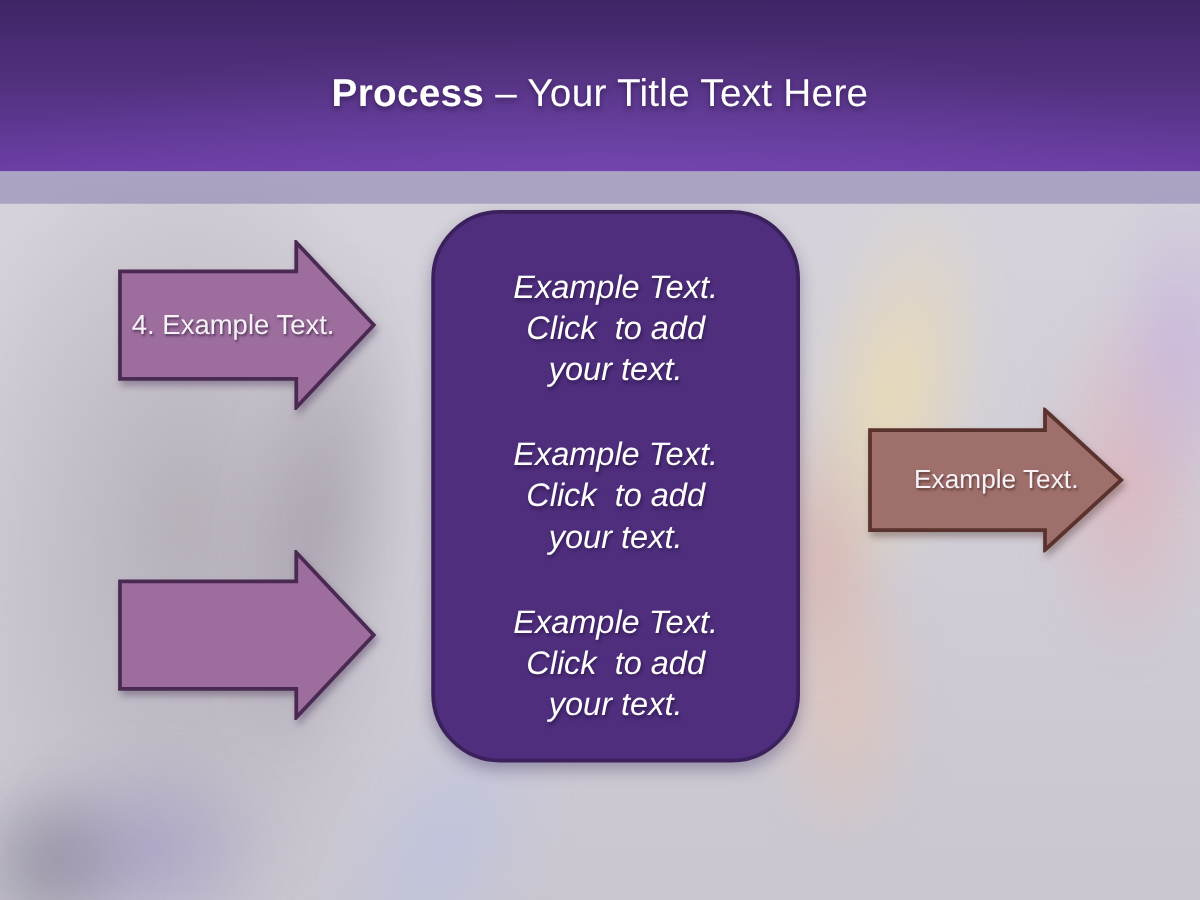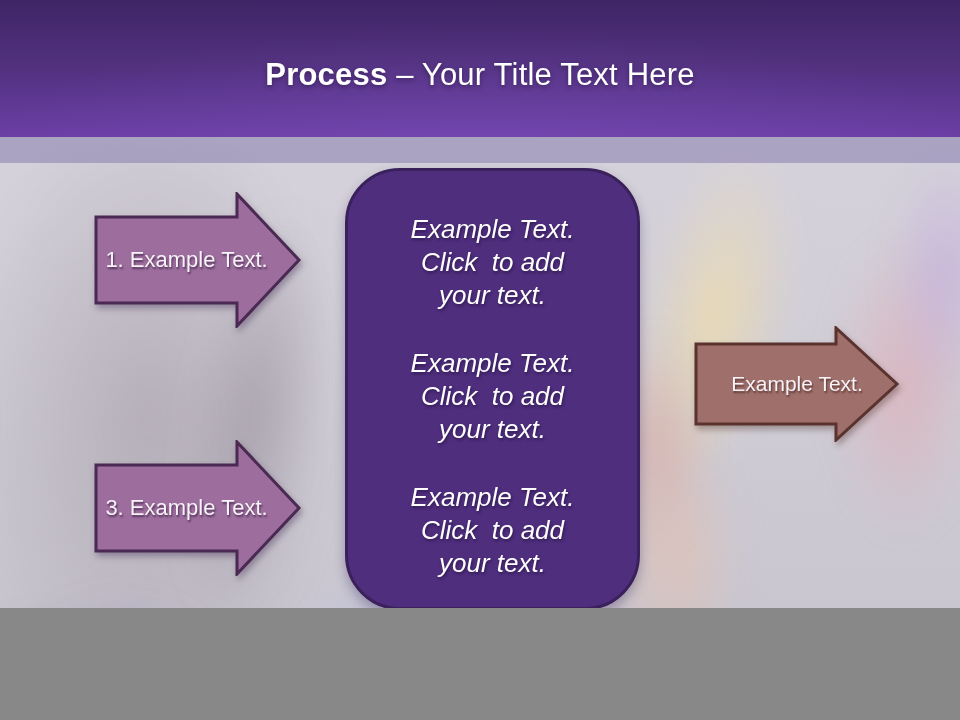--- a/index.html
+++ b/index.html
@@ -1,17 +1,17 @@
 <!DOCTYPE html>
 <html><head>
 <meta charset="utf-8">
 <style>
   html,body { margin:0; padding:0; background:#888; }
   .slide {
-    position:relative; width:960px; height:608px; overflow:hidden;
+    position:relative; width:960px; height:720px; overflow:hidden;
     font-family:"Liberation Sans", sans-serif;
     background:linear-gradient(180deg,#d8d5de 0%,#d1ced7 55%,#c9c6d0 100%);
   }
   
   .bg { position:absolute; inset:0; overflow:hidden; }
   .wisp { position:absolute; pointer-events:none; }
   .w-silhouette { left:-40px; top:150px; width:380px; height:600px;
     background:radial-gradient(ellipse at 50% 45%, rgba(150,140,150,.45), rgba(150,140,150,0) 70%);
     filter:blur(10px); }
   .w-face-edge { left:185px; top:200px; width:140px; height:430px;
@@ -111,29 +111,28 @@
 
   <div class="header">
     <h1 class="title"><span class="title-bold">Process</span> <span class="title-rest">– Your Title Text Here</span></h1>
   </div>
   <div class="header-band"></div>
 
   <div class="arrow arrow-1">
     <svg width="208" height="136" viewBox="0 0 208 136">
       <polygon points="2,25 143,25 143,2 205,68 143,134 143,111 2,111" fill="#9c6d9d" stroke="#4a2a52" stroke-width="3"></polygon>
     </svg>
-    <div class="arrow-label left-label">1. Example Text.</div>
+    <div class="arrow-label left-label">4. Example Text.</div>
   </div>
 
 
   <div class="arrow arrow-3">
     <svg width="208" height="136" viewBox="0 0 208 136">
       <polygon points="2,25 143,25 143,2 205,68 143,134 143,111 2,111" fill="#9c6d9d" stroke="#4a2a52" stroke-width="3"></polygon>
     </svg>
-    <div class="arrow-label left-label">3. Example Text.</div>
   </div>
 
   <div class="center-panel">
     <div class="text-block">
       <div class="tline">Example Text.</div>
       <div class="tline">Click  to add</div>
       <div class="tline">your text.</div>
     </div>
     <div class="text-block">
       <div class="tline">Example Text.</div>

